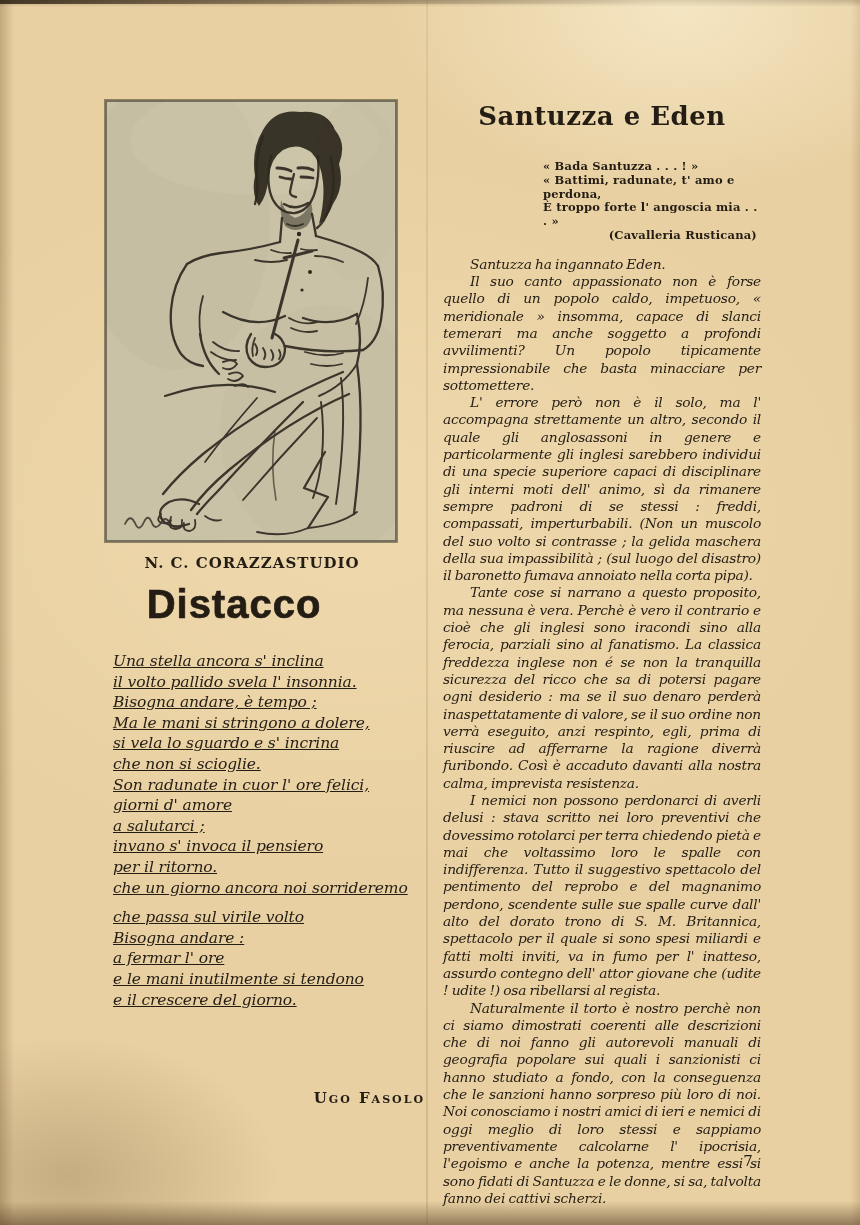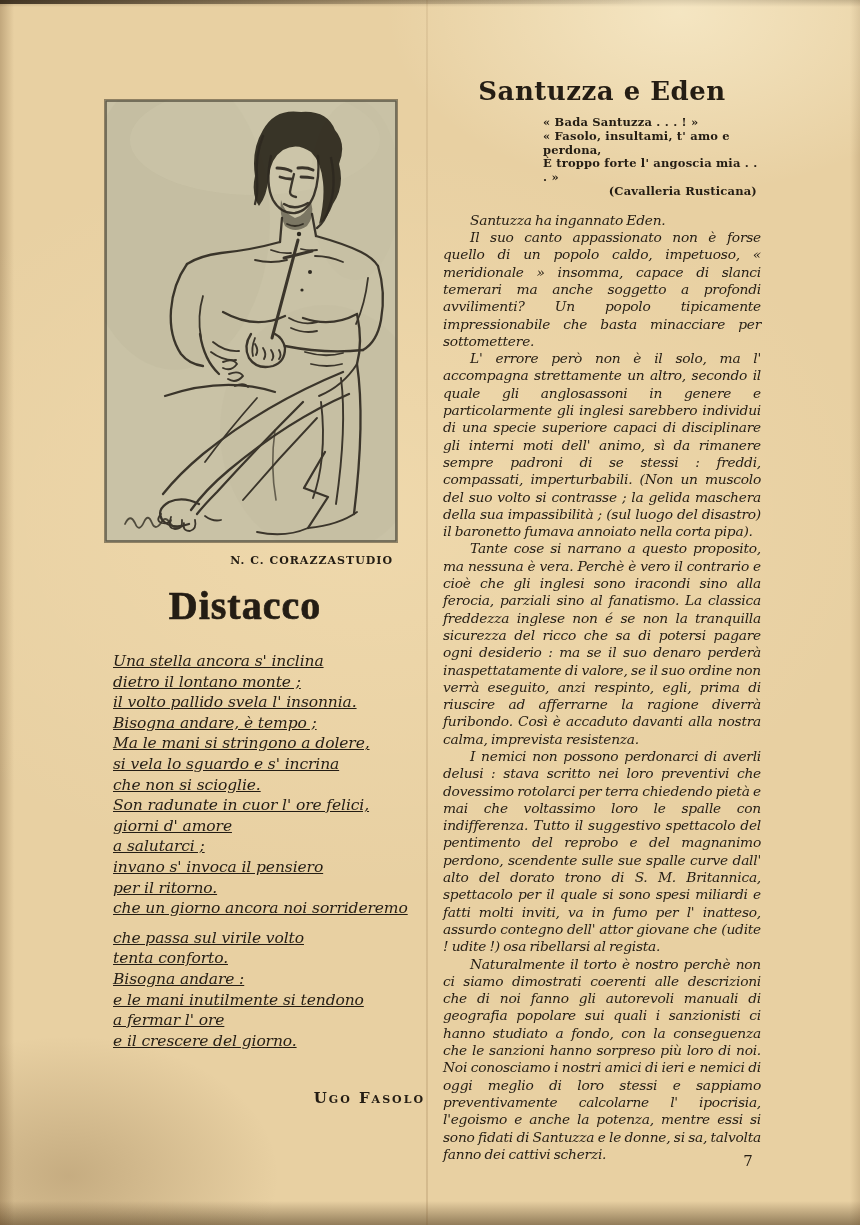--- a/index.html
+++ b/index.html
@@ -20,41 +20,41 @@
     background:linear-gradient(to right, rgba(45,33,20,0.85), rgba(45,33,20,0.2) 45%, rgba(45,33,20,0) 75%);}
   .crease{position:absolute;top:0;left:426px;width:2px;height:100%;
     background:linear-gradient(rgba(120,85,45,0.10), rgba(120,85,45,0.18));}
 
   
   .plate{position:absolute;left:105px;top:100px;width:292px;height:442px;
     box-shadow:0 0 0 1px rgba(70,62,45,0.55);}
   .plate svg{display:block;}
 
   .caption-row{position:absolute;left:105px;top:554px;width:292px;
-    display:flex;justify-content:flex-end;
-    font-size:11px;font-weight:bold;letter-spacing:1px;padding:0;}
+    display:flex;justify-content:center;
+    font-size:15px;font-weight:bold;letter-spacing:1px;padding:0;}
   .caption-row .left{padding-left:6px;}
   .caption-row .right{padding-right:4px;}
 
-  .poem-title{position:absolute;left:99px;top:582px;width:292px;text-align:center;
-    font-family:Liberation Serif, serif;font-weight:bold;font-size:40px;
+  .poem-title{position:absolute;left:88px;top:582px;width:292px;text-align:center;
+    font-family:Liberation Sans, sans-serif;font-weight:bold;font-size:40px;
     letter-spacing:1px;color:#241d14;-webkit-text-stroke:0.7px #241d14;}
 
   .poem{position:absolute;left:113px;top:651px;width:310px;
     font-style:italic;font-size:15.5px;line-height:20.6px;letter-spacing:-0.1px;text-decoration:underline;}
   .stanza{margin-bottom:9px;}
 
   .poem-author{position:absolute;left:123px;top:1089px;width:302px;text-align:right;
     font-variant:small-caps;font-weight:bold;font-size:15px;letter-spacing:2px;}
 
   
-  .article{position:absolute;left:443px;top:77px;width:318px;}
+  .article{position:absolute;left:443px;top:102px;width:318px;}
   .article-title{margin:0;text-align:center;font-size:26px;line-height:28px;
     font-weight:bold;letter-spacing:0.5px;}
-  .epigraph{margin:11px 0 0 100px;font-size:11.5px;font-weight:bold;line-height:13.8px;letter-spacing:0.2px;}
+  .epigraph{margin:30px 0 0 100px;font-size:11.5px;font-weight:bold;line-height:13.8px;letter-spacing:0.2px;}
   .epigraph-attr{text-align:right;padding-right:4px;}
   .article-body{margin-top:13px;}
   .article-body p{margin:0;font-style:italic;font-size:13.8px;line-height:17.3px;
     text-align:justify;text-indent:27px;letter-spacing:-0.25px;word-spacing:-0.8px;}
 
   .page-number{position:absolute;left:728px;top:1152px;width:40px;text-align:center;font-size:15px;}
 </style>
 </head>
 <body>
 
@@ -143,51 +143,49 @@
 <div class="caption-row">
   <span class="left">N. C. CORAZZA</span>
   <span class="right">STUDIO</span>
 </div>
 
 <div class="poem-title">Distacco</div>
 
 <div class="poem">
     <div class="stanza">
       <div class="poem-line">Una stella ancora s' inclina</div>
-      <div class="poem-line">dietro il lontano monte ;</div>
       <div class="poem-line">il volto pallido svela l' insonnia.</div>
       <div class="poem-line">Bisogna andare, è tempo ;</div>
       <div class="poem-line">Ma le mani si stringono a dolere,</div>
       <div class="poem-line">si vela lo sguardo e s' incrina</div>
       <div class="poem-line">che non si scioglie.</div>
       <div class="poem-line">Son radunate in cuor l' ore felici,</div>
       <div class="poem-line">giorni d' amore</div>
       <div class="poem-line">a salutarci ;</div>
       <div class="poem-line">invano s' invoca il pensiero</div>
       <div class="poem-line">per il ritorno.</div>
       <div class="poem-line">che un giorno ancora noi sorrideremo</div>
     </div>
     <div class="stanza">
       <div class="poem-line">che passa sul virile volto</div>
-      <div class="poem-line">tenta conforto.</div>
       <div class="poem-line">Bisogna andare :</div>
+      <div class="poem-line">a fermar l' ore</div>
       <div class="poem-line">e le mani inutilmente si tendono</div>
-      <div class="poem-line">a fermar l' ore</div>
       <div class="poem-line">e il crescere del giorno.</div>
     </div>
   </div>
 
 <div class="poem-author">Ugo Fasolo</div>
 
 <div class="article">
   <h1 class="article-title">Santuzza e Eden</h1>
   <div class="epigraph">
     <div>
         <div class="epi-line">« Bada Santuzza . . . ! »</div>
-        <div class="epi-line">« Fasolo, insultami, t' amo e perdona,</div>
+        <div class="epi-line">« Battimi, radunate, t' amo e perdona,</div>
         <div class="epi-line">È troppo forte l' angoscia mia . . . »</div>
       </div>
     <div class="epigraph-attr">(Cavalleria Rusticana)</div>
   </div>
   <div class="article-body">
       <p>Santuzza ha ingannato Eden.</p>
       <p>Il suo canto appassionato non è forse quello di un popolo caldo, impetuoso, « meridionale » insomma, capace di slanci temerari ma anche soggetto a profondi avvilimenti? Un popolo tipicamente impressionabile che basta minacciare per sottomettere.</p>
       <p>L' errore però non è il solo, ma l' accompagna strettamente un altro, secondo il quale gli anglosassoni in genere e particolarmente gli inglesi sarebbero individui di una specie superiore capaci di disciplinare gli interni moti dell' animo, sì da rimanere sempre padroni di se stessi : freddi, compassati, imperturbabili. (Non un muscolo del suo volto si contrasse ; la gelida maschera della sua impassibilità ; (sul luogo del disastro) il baronetto fumava annoiato nella corta pipa).</p>
       <p>Tante cose si narrano a questo proposito, ma nessuna è vera. Perchè è vero il contrario e cioè che gli inglesi sono iracondi sino alla ferocia, parziali sino al fanatismo. La classica freddezza inglese non é se non la tranquilla sicurezza del ricco che sa di potersi pagare ogni desiderio : ma se il suo denaro perderà inaspettatamente di valore, se il suo ordine non verrà eseguito, anzi respinto, egli, prima di riuscire ad afferrarne la ragione diverrà furibondo. Così è accaduto davanti alla nostra calma, imprevista resistenza.</p>
       <p>I nemici non possono perdonarci di averli delusi : stava scritto nei loro preventivi che dovessimo rotolarci per terra chiedendo pietà e mai che voltassimo loro le spalle con indifferenza. Tutto il suggestivo spettacolo del pentimento del reprobo e del magnanimo perdono, scendente sulle sue spalle curve dall' alto del dorato trono di S. M. Britannica, spettacolo per il quale si sono spesi miliardi e fatti molti inviti, va in fumo per l' inatteso, assurdo contegno dell' attor giovane che (udite ! udite !) osa ribellarsi al regista.</p>

